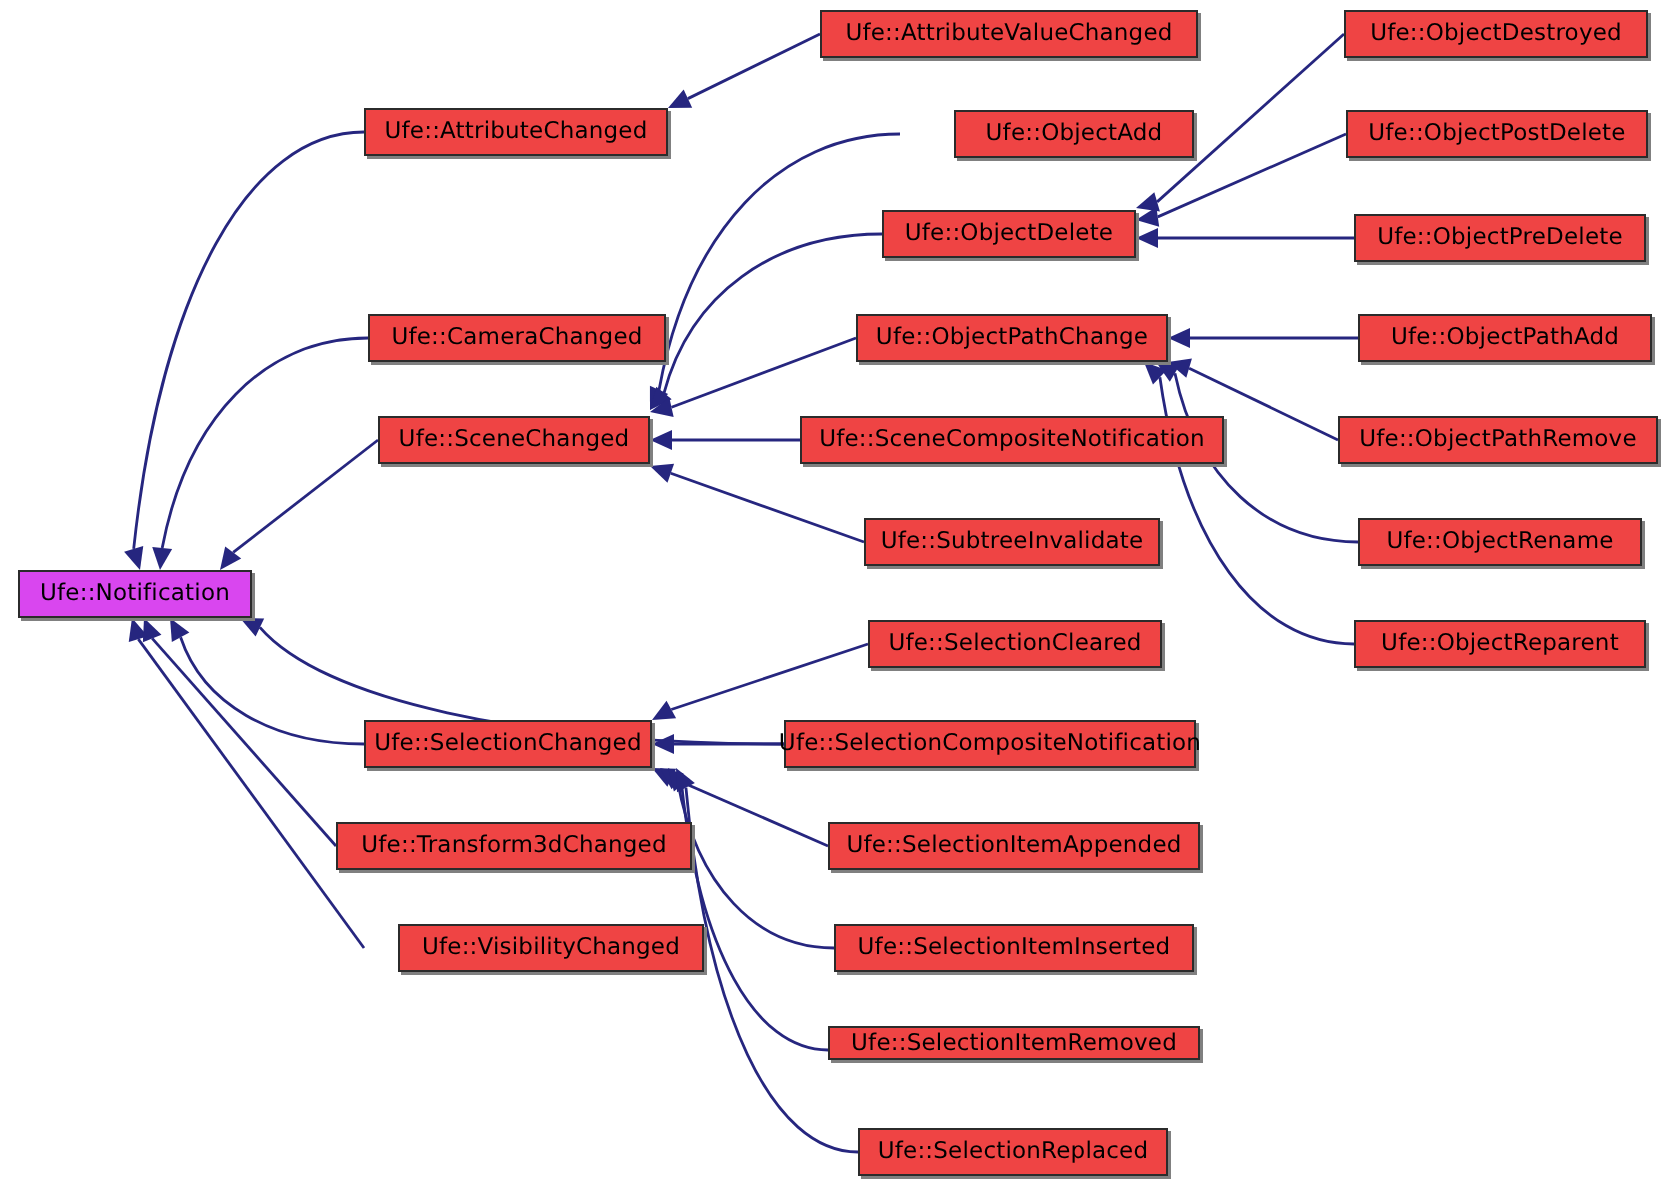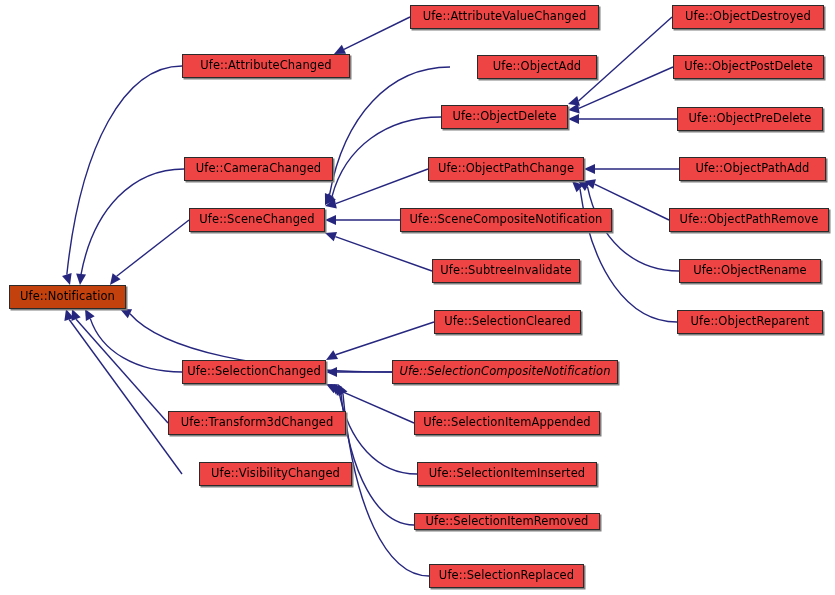--- a/index.html
+++ b/index.html
@@ -37,21 +37,21 @@
     z-index: 5;
   }
   .node .label {
     font-size: 11.5px;
     line-height: 11.5px;
     color: #000000;
     letter-spacing: 0.1px;
     padding: 0 7px;
   }
   .node.root {
-    background: #c2410c;
+    background: #d946ef;
   }
 </style>
 </head>
 <body>
 
 <div id="diagram">
   <svg id="edges" width="835" height="595" viewBox="0 0 835 595">
       <polygon points="70,285 71.62830468487596,273.0271714347356 62.05004183266445,275.9006502903991" fill="#26267f"></polygon>
       <path d="M 66.8391732587702 274.46391086256733 C 80.65847246771777 145.2162861277756 124.4195866293851 66 182 66" stroke="#26267f" stroke-width="1.4" fill="none"></path>
       <polygon points="80,285 86.06972686028094,274.55210950279513 76.11935495818103,273.5570723125851" fill="#26267f"></polygon>
@@ -102,21 +102,21 @@
       <path d="M 338.8 390.6 C 348.184 442.308 377.9 474 417 474" stroke="#26267f" stroke-width="1.4" fill="none"></path>
       <polygon points="334,384 336.9305691075485,395.72227643019403 344.7588016551096,389.49983517444036" fill="#26267f"></polygon>
       <path d="M 340.84468538132904 392.6110558023172 C 349.62332313556954 474.6922012048805 377.42234269066455 525 414 525" stroke="#26267f" stroke-width="1.4" fill="none"></path>
       <polygon points="338,384 338.50135549222057,396.0726402526713 347.42548325374673,391.5604408226862" fill="#26267f"></polygon>
       <path d="M 342.96341937298365 393.81654053767875 C 353.2878090482256 506.7702854043179 385.98170968649185 576 429 576" stroke="#26267f" stroke-width="1.4" fill="none"></path>
     </svg>
   <div id="node-layer">
       <div class="node root" style="left: 9px; top: 285px; width: 117px; height: 24px;">
         <span class="label">Ufe::Notification</span>
       </div>
-      <div class="node" style="left: 182px; top: 54px; width: 168px; height: 24px;">
+      <div class="node" style="left: 182px; top: 54px; width: 152px; height: 24px;">
         <span class="label">Ufe::AttributeChanged</span>
       </div>
       <div class="node" style="left: 184px; top: 157px; width: 149px; height: 24px;">
         <span class="label">Ufe::CameraChanged</span>
       </div>
       <div class="node" style="left: 189px; top: 208px; width: 136px; height: 24px;">
         <span class="label">Ufe::SceneChanged</span>
       </div>
       <div class="node" style="left: 182px; top: 360px; width: 144px; height: 24px;">
         <span class="label">Ufe::SelectionChanged</span>
@@ -141,21 +141,21 @@
       </div>
       <div class="node" style="left: 400px; top: 208px; width: 212px; height: 24px;">
         <span class="label">Ufe::SceneCompositeNotification</span>
       </div>
       <div class="node" style="left: 432px; top: 259px; width: 148px; height: 24px;">
         <span class="label">Ufe::SubtreeInvalidate</span>
       </div>
       <div class="node" style="left: 434px; top: 310px; width: 147px; height: 24px;">
         <span class="label">Ufe::SelectionCleared</span>
       </div>
-      <div class="node" style="left: 392px; top: 360px; width: 226px; height: 24px; font-style: italic;">
+      <div class="node" style="left: 392px; top: 360px; width: 206px; height: 24px;">
         <span class="label">Ufe::SelectionCompositeNotification</span>
       </div>
       <div class="node" style="left: 414px; top: 411px; width: 186px; height: 24px;">
         <span class="label">Ufe::SelectionItemAppended</span>
       </div>
       <div class="node" style="left: 417px; top: 462px; width: 180px; height: 24px;">
         <span class="label">Ufe::SelectionItemInserted</span>
       </div>
       <div class="node" style="left: 414px; top: 513px; width: 186px; height: 17px;">
         <span class="label">Ufe::SelectionItemRemoved</span>

